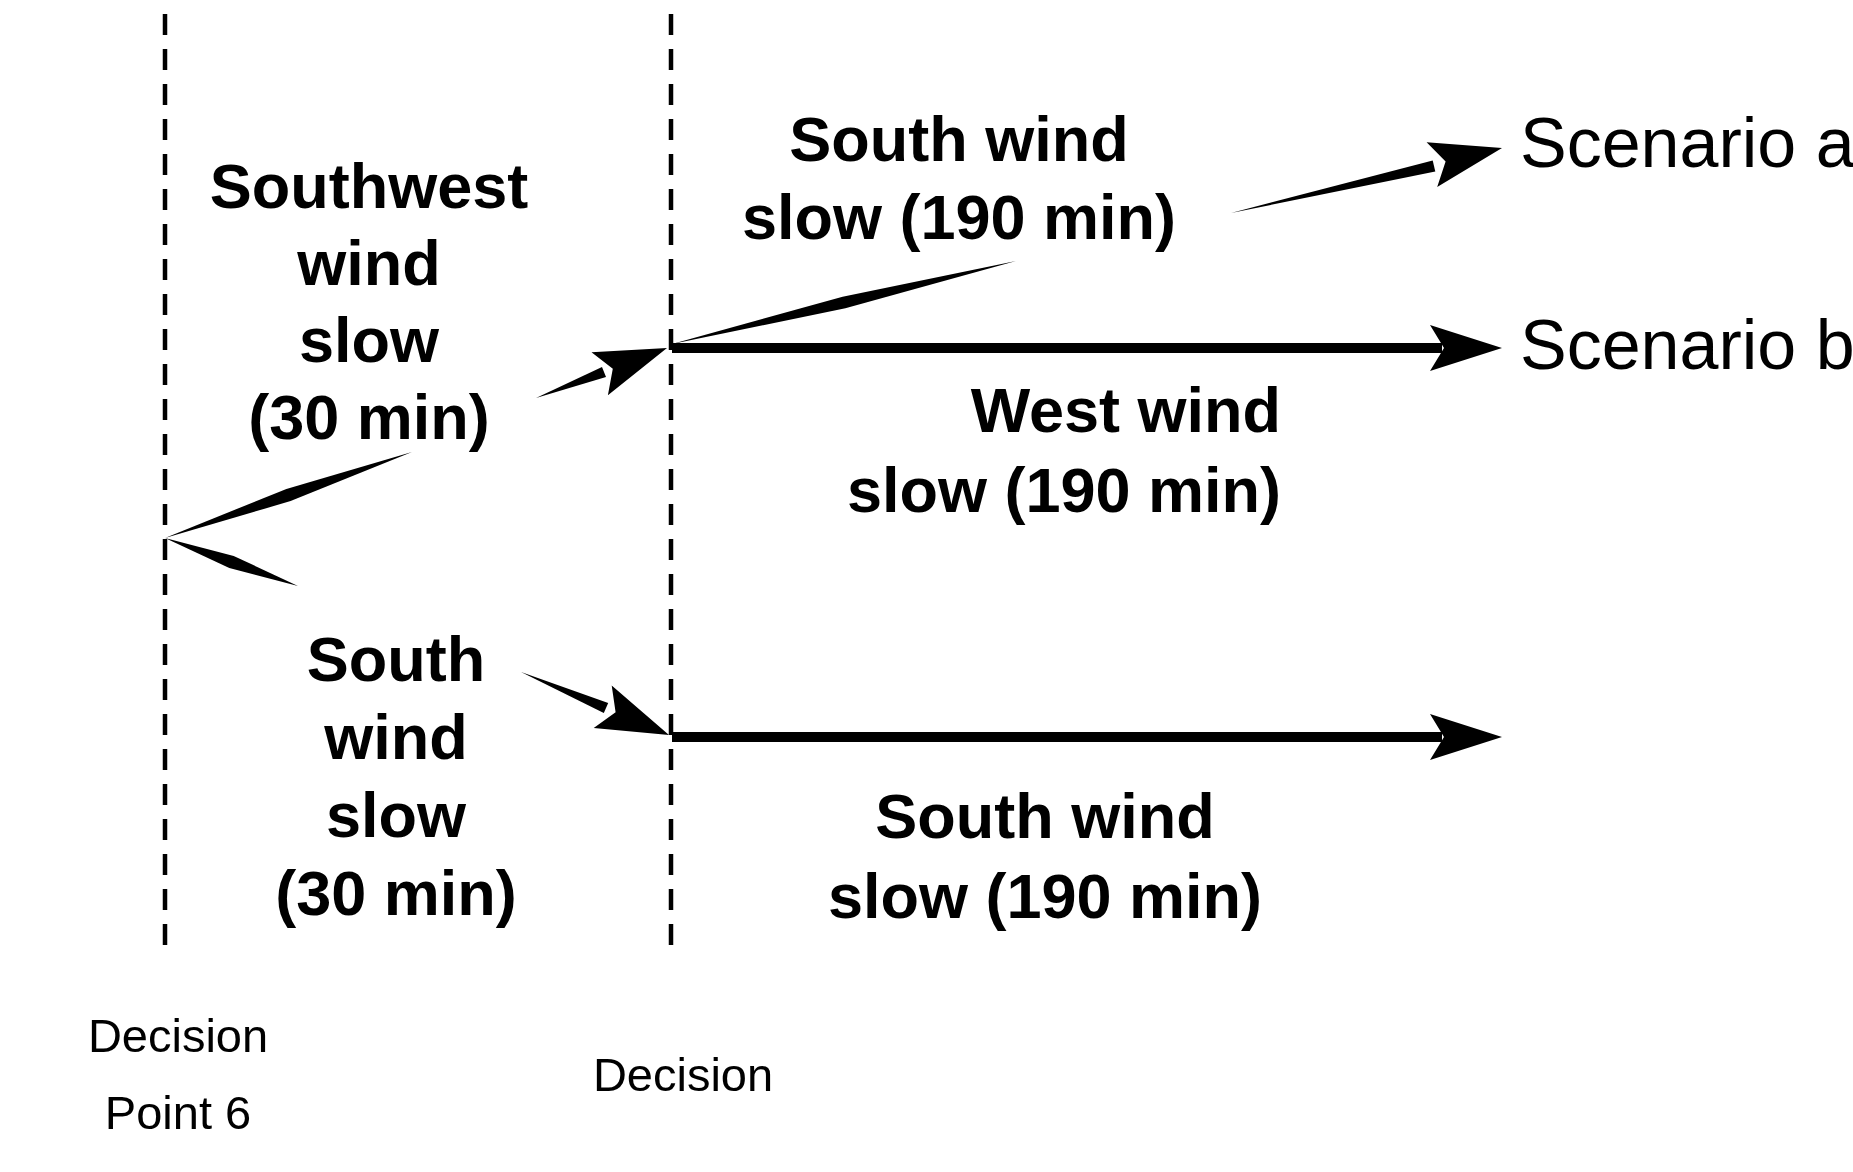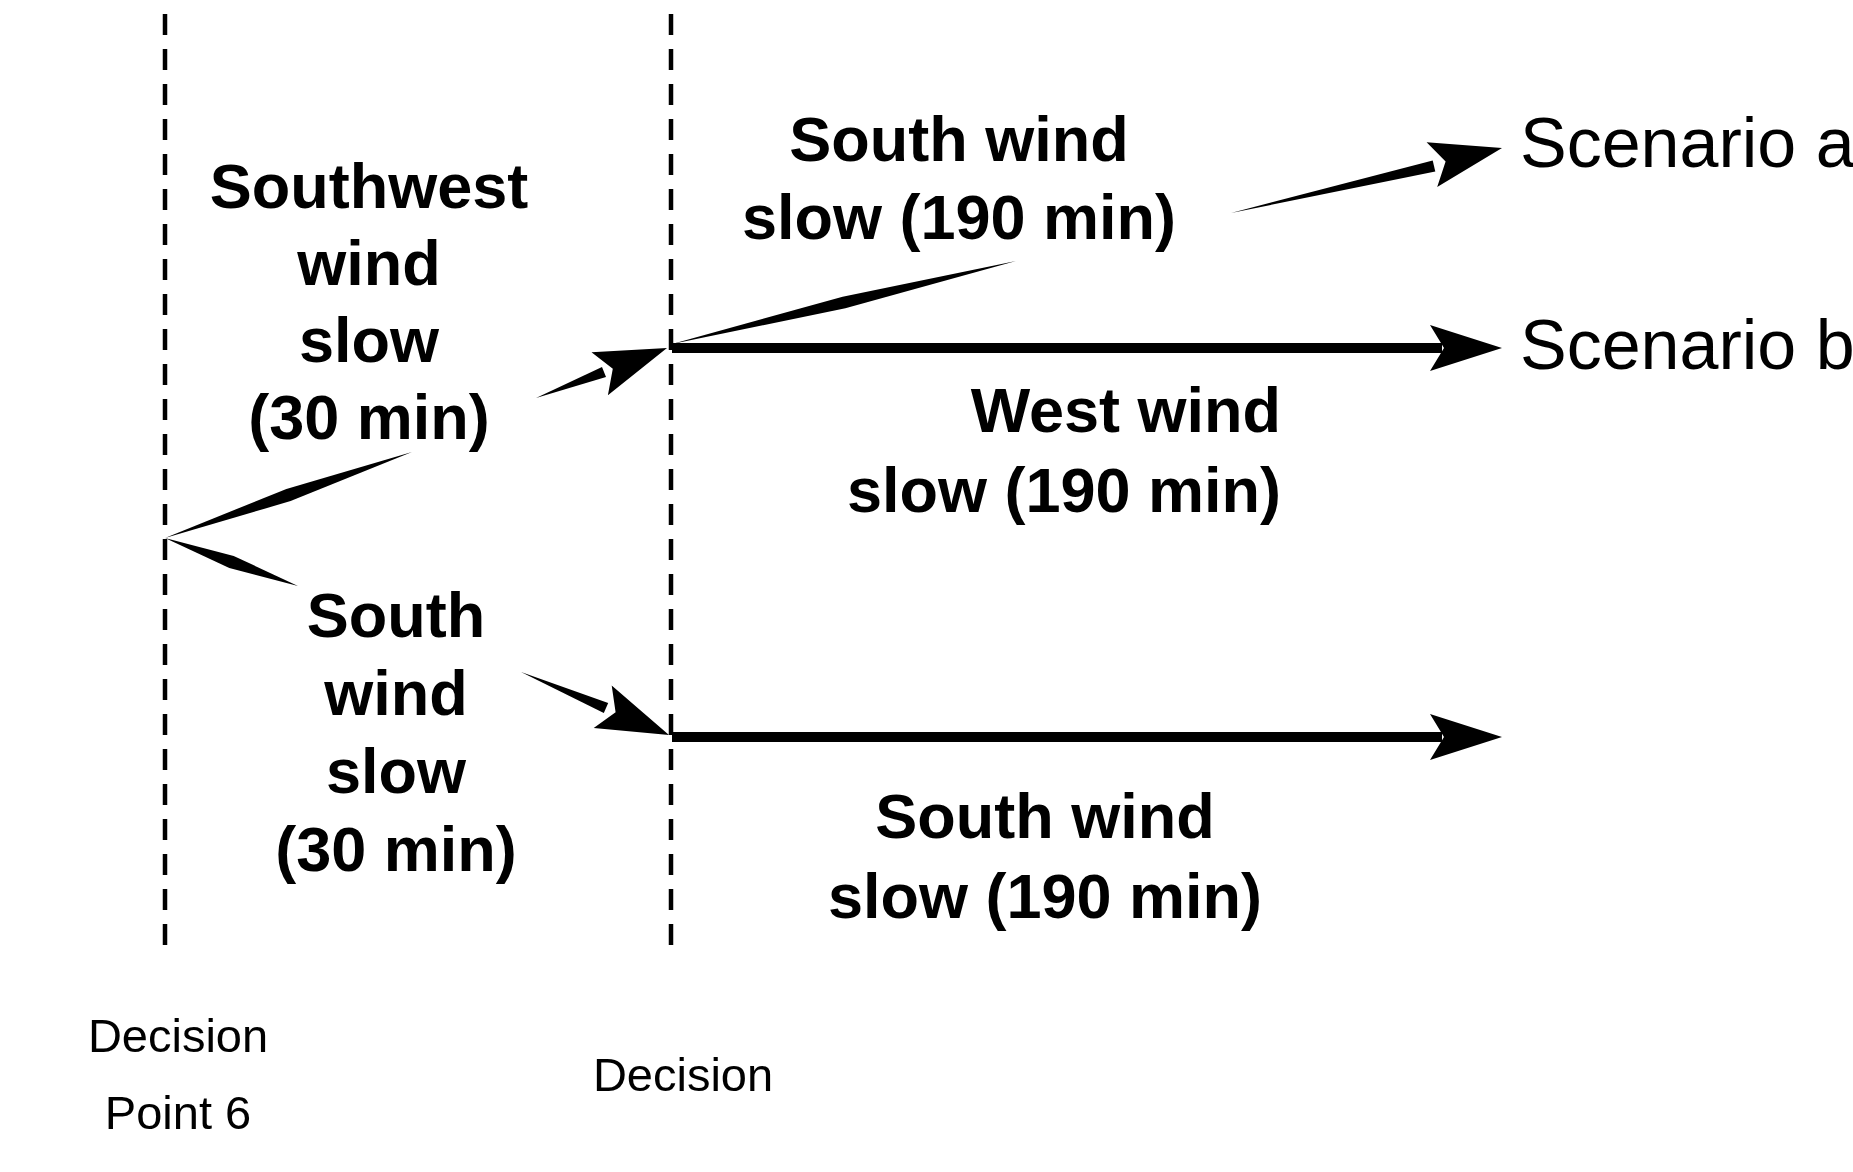--- a/index.html
+++ b/index.html
@@ -72,21 +72,21 @@
     <polygon points="1476,737 1404,760 1418,737 1404,714" fill="#000"></polygon>
   </svg>
 
   <div class="label-block wind-label lh77" style="left:343px;top:302px;">
     <div>Southwest</div>
     <div>wind</div>
     <div>slow</div>
     <div>(30 min)</div>
   </div>
 
-  <div class="label-block wind-label" style="left:370px;top:732px;">
+  <div class="label-block wind-label" style="left:370px;top:776px;">
     <div>South</div>
     <div>wind</div>
     <div>slow</div>
     <div>(30 min)</div>
   </div>
 
   <div class="label-block wind-label" style="left:933px;top:178px;">
     <div>South wind</div>
     <div>slow (190 min)</div>
   </div>

